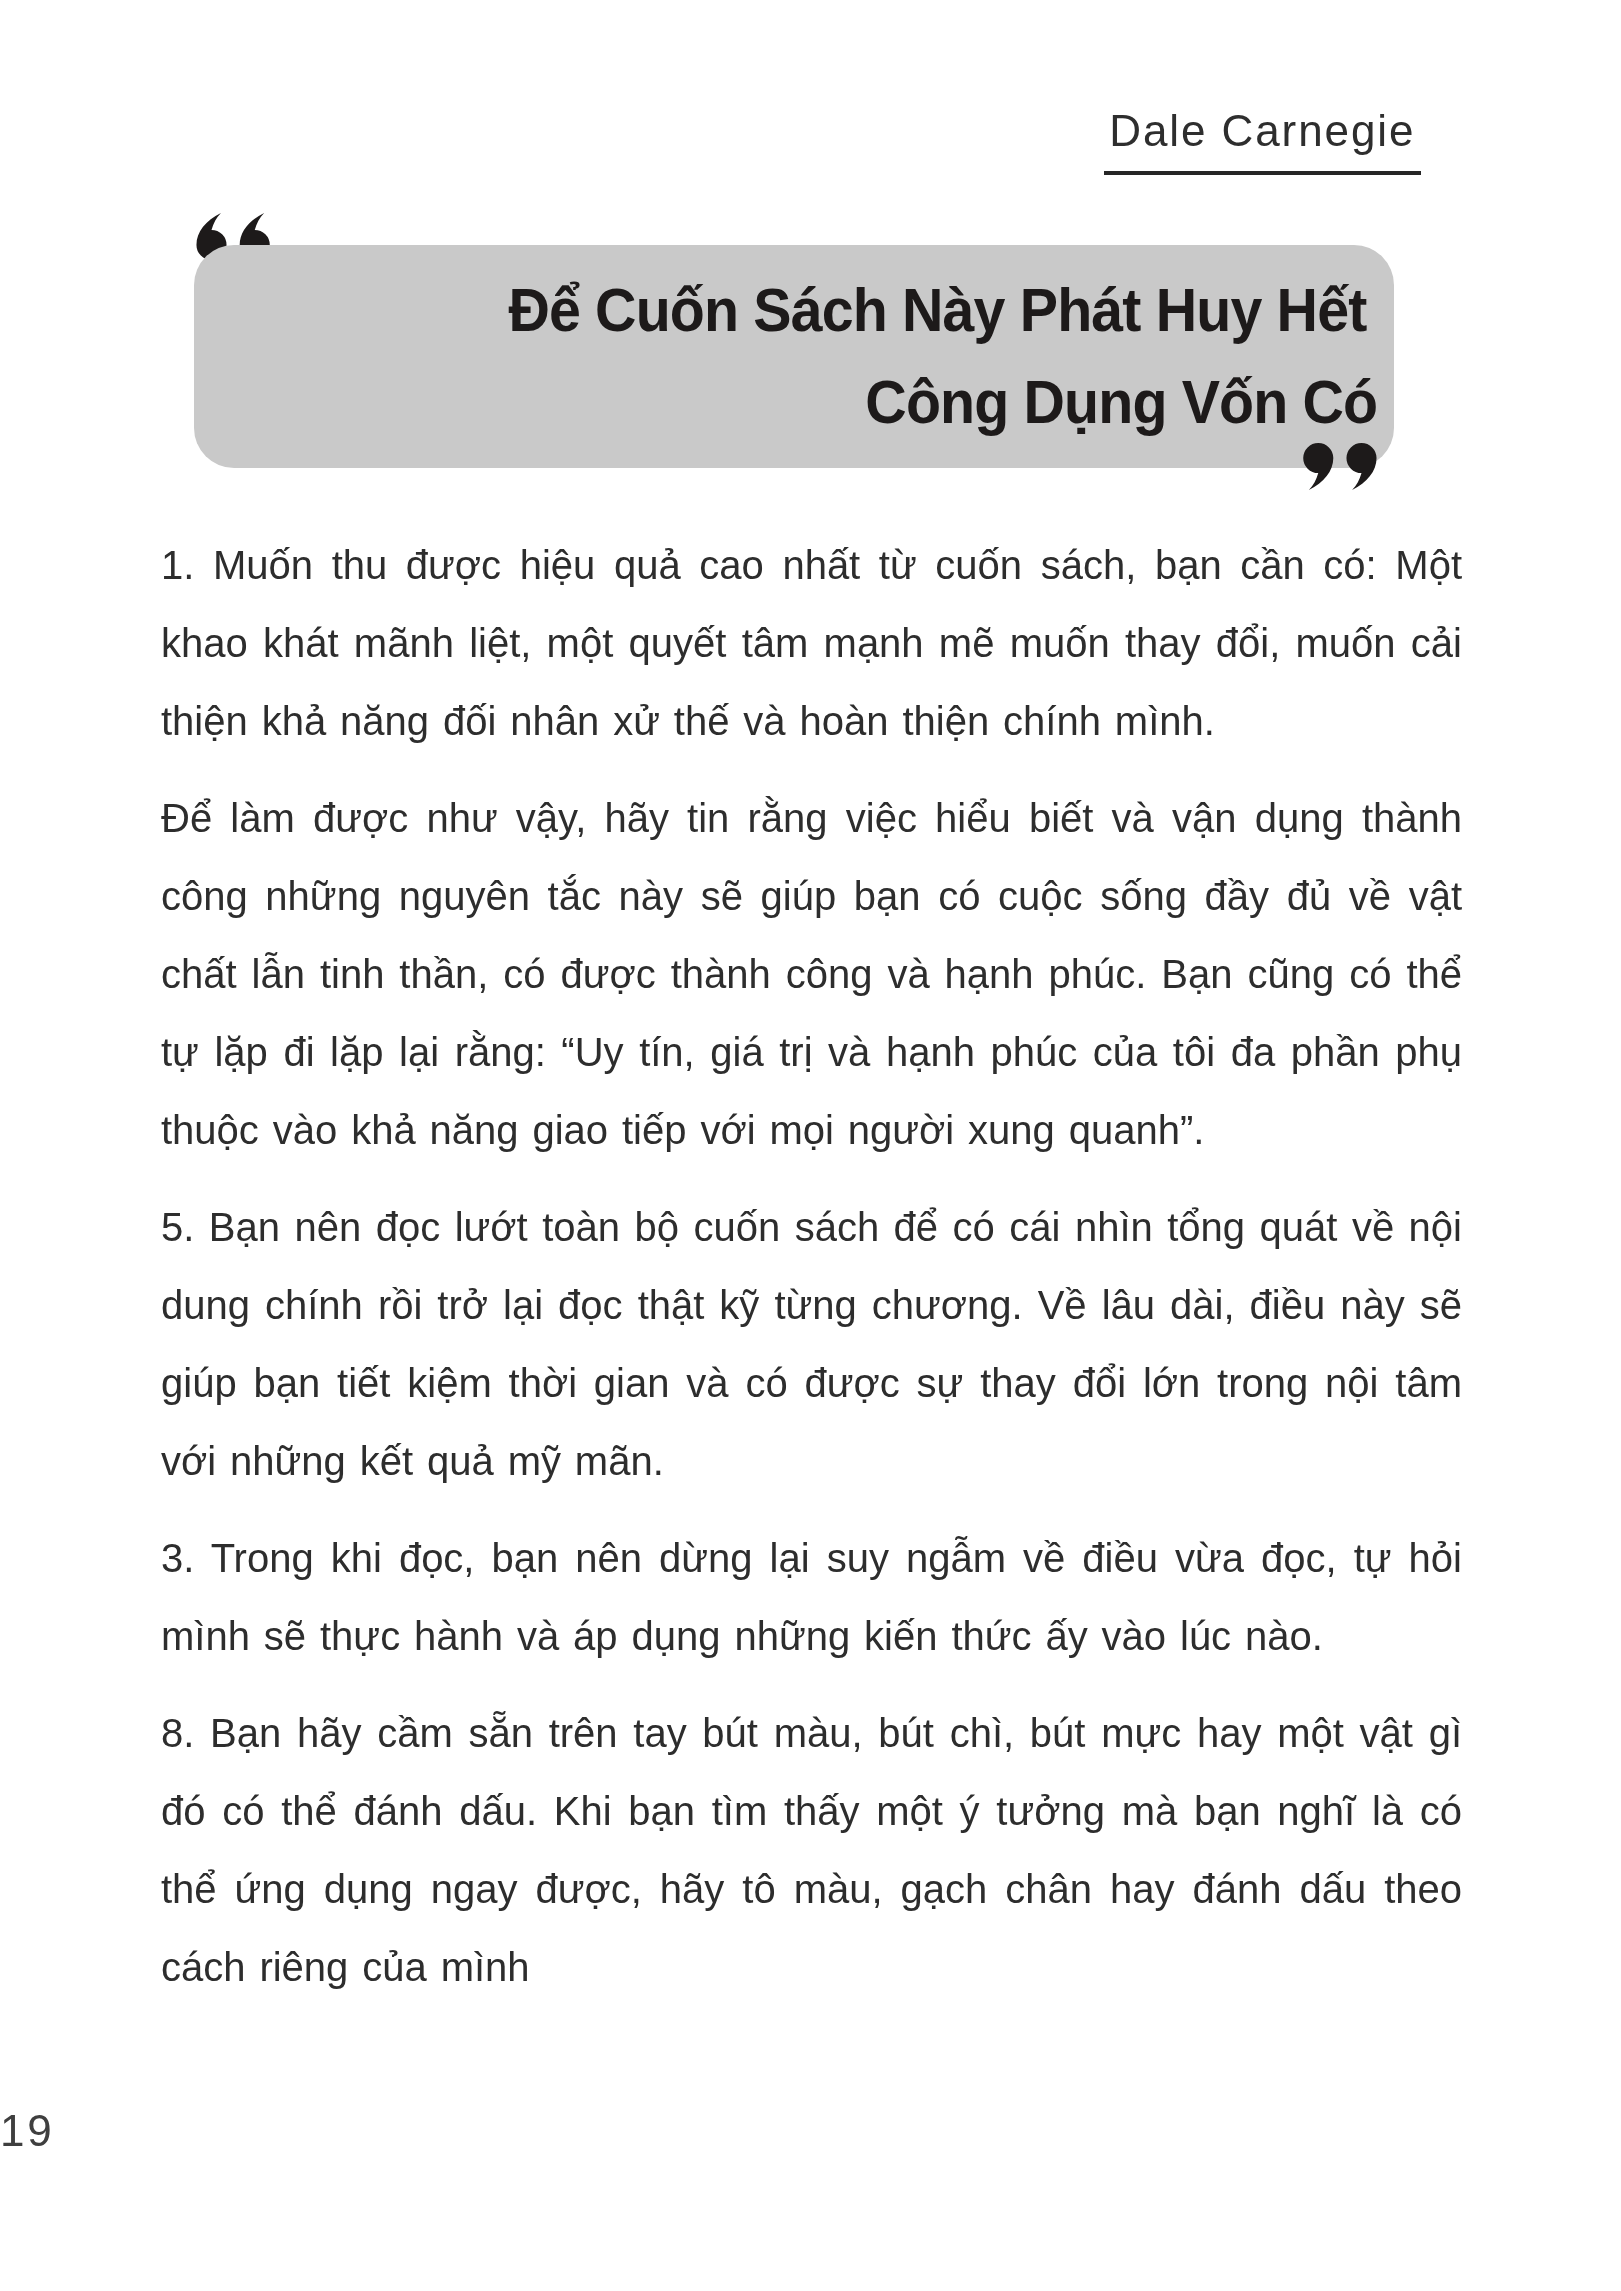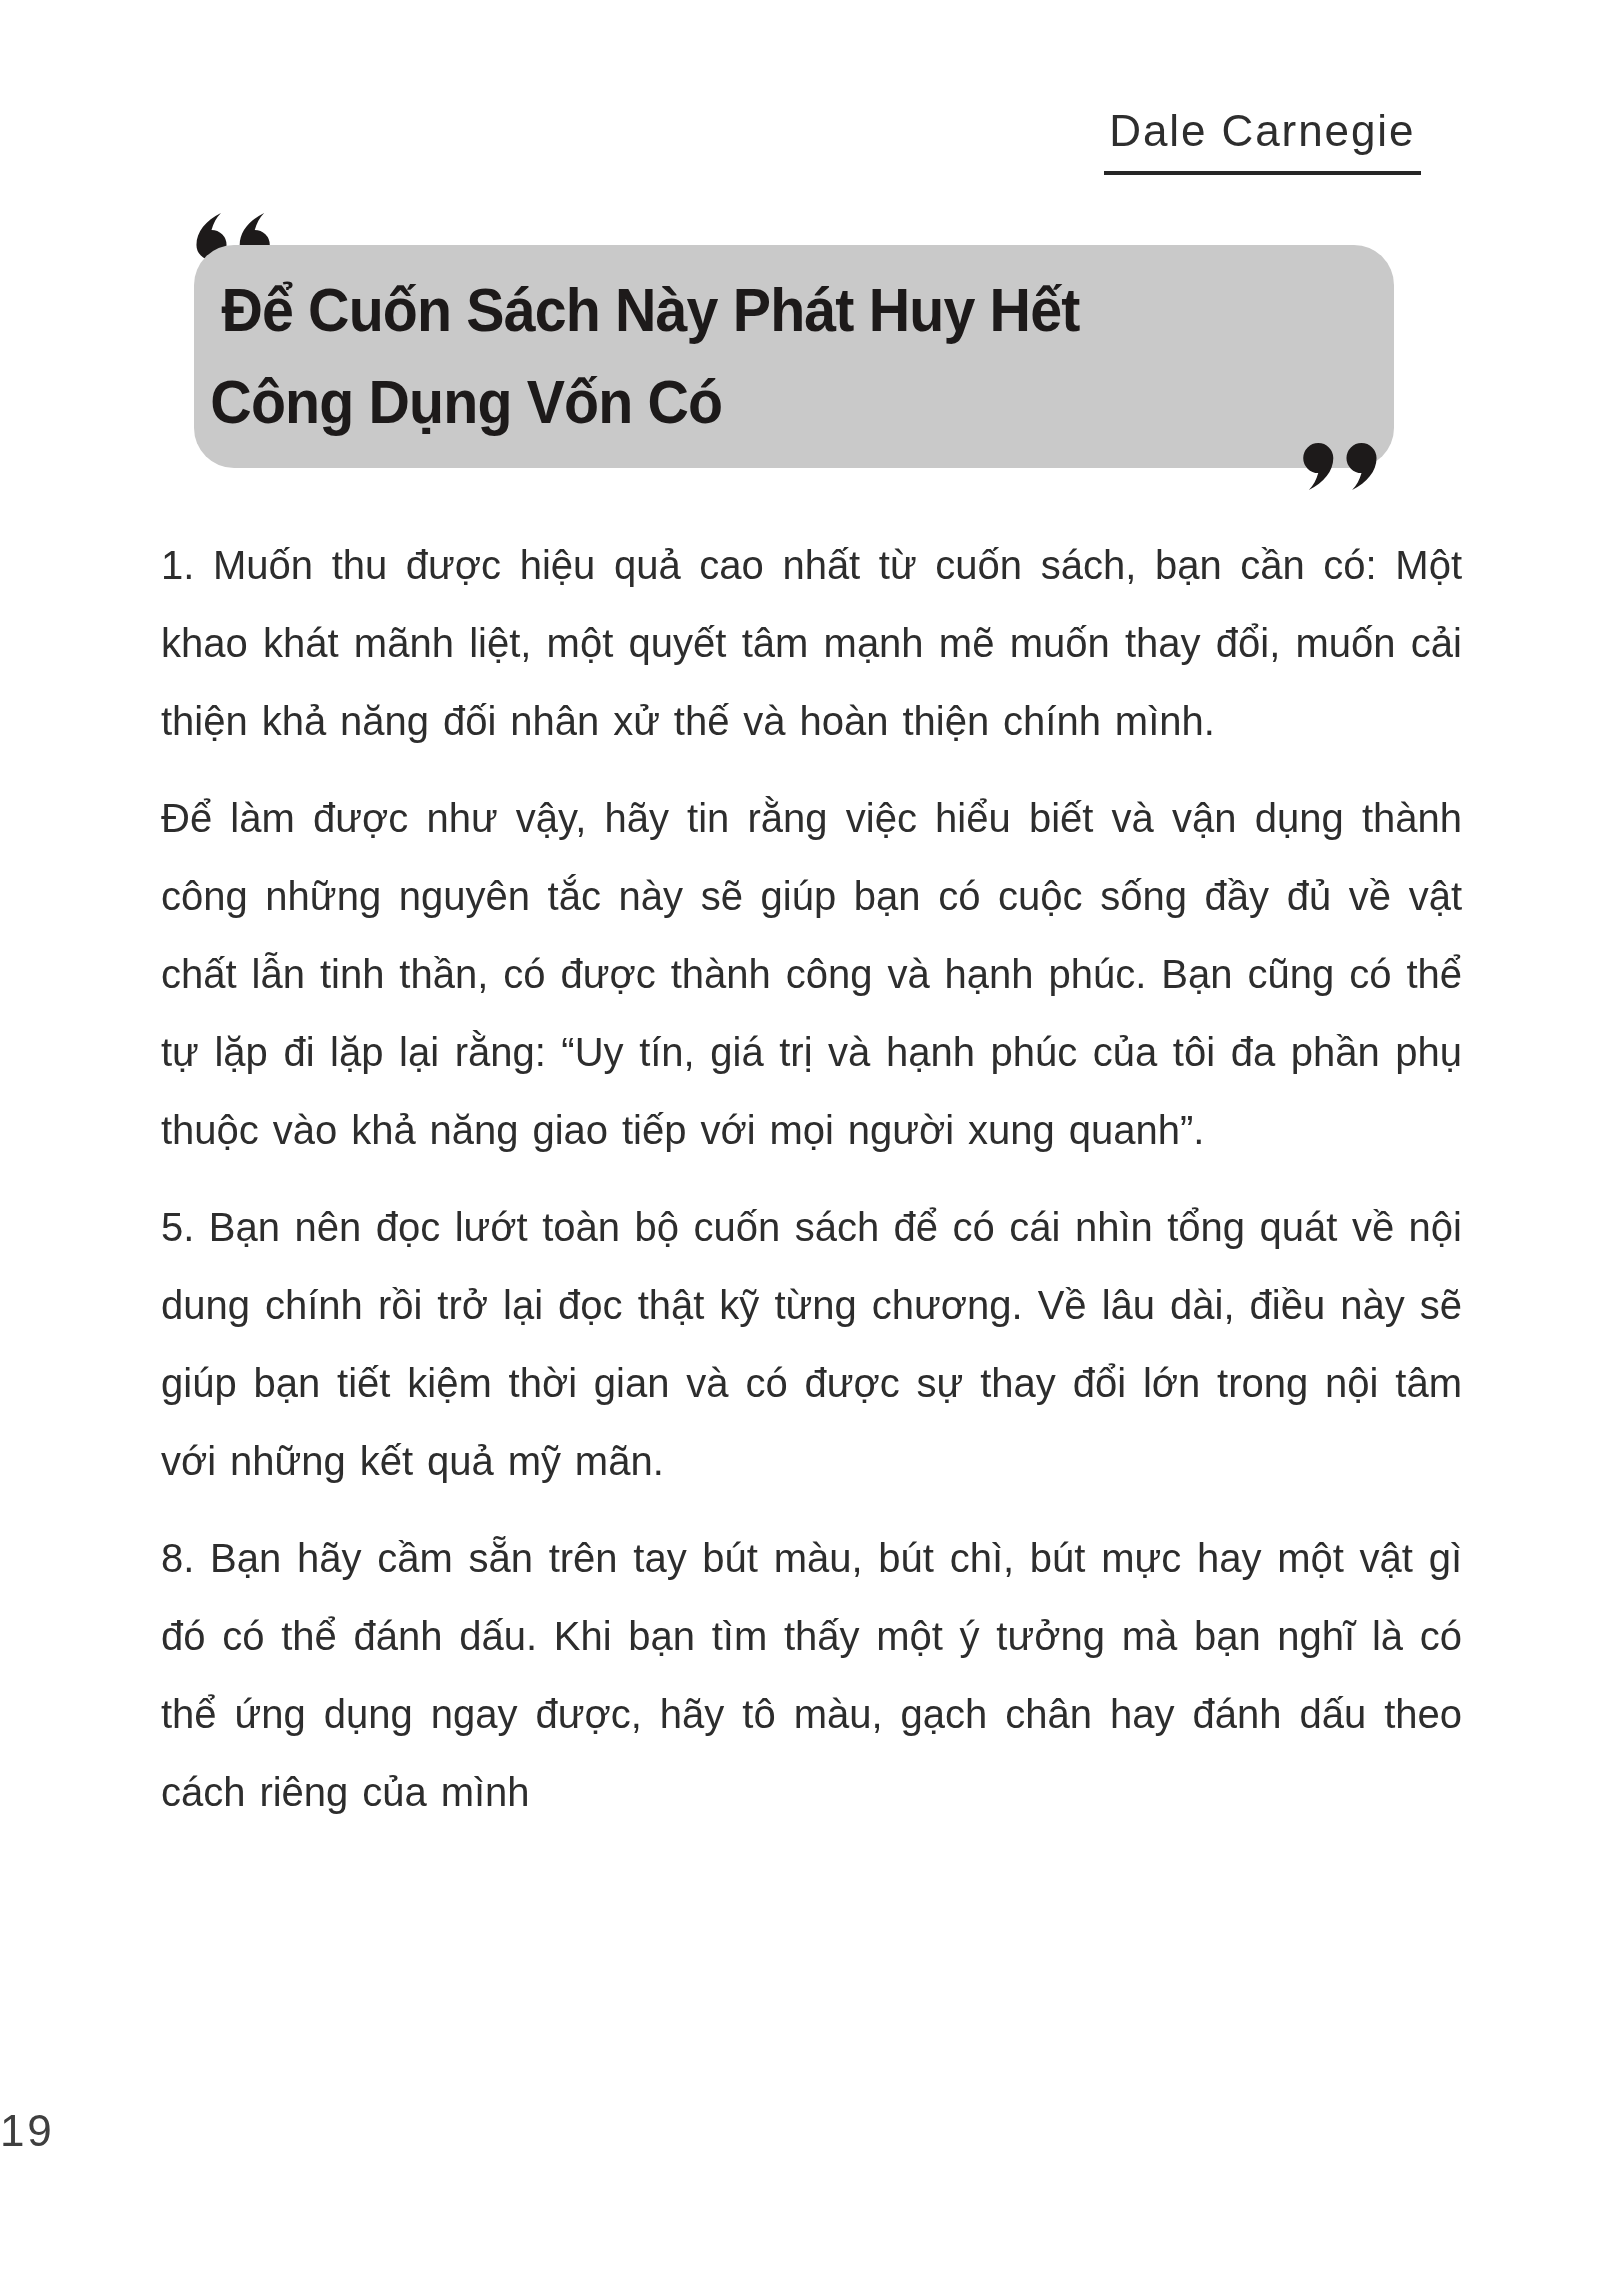--- a/index.html
+++ b/index.html
@@ -24,21 +24,21 @@
     border-bottom:4.7px solid #262626;
   }
   .title-box{
     position:absolute;
     left:194px; top:232px;
     width:1200px; height:223px;
     background:#c9c9c9;
     border-radius:40px;
     display:flex;
     flex-direction:column;
-    align-items:flex-start;
+    align-items:flex-end;
     justify-content:center;
     gap:5.7px;
   }
   .title-line{
     font-size:61px;
     font-weight:bold;
     letter-spacing:-0.9px;
     color:#1d1a1a;
     line-height:1.42;
     transform:scaleX(0.94);
@@ -98,19 +98,20 @@
     <svg width="78" height="47" viewBox="0 0 82 50" fill="#1d1a1a" xmlns="http://www.w3.org/2000/svg">
       <path d="M26 0 C10 8 0 20 0 34 A16 16 0 1 0 16 18 C18 11 21 5 26 0 Z"></path>
       <path transform="translate(46,0)" d="M26 0 C10 8 0 20 0 34 A16 16 0 1 0 16 18 C18 11 21 5 26 0 Z"></path>
     </svg>
   </span>
 
   <div class="body-text">
     <p>1. Muốn thu được hiệu quả cao nhất từ cuốn sách, bạn cần có: Một khao khát mãnh liệt, một quyết tâm mạnh mẽ muốn thay đổi, muốn cải thiện khả năng đối nhân xử thế và hoàn thiện chính mình.</p>
     <p>Để làm được như vậy, hãy tin rằng việc hiểu biết và vận dụng thành công những nguyên tắc này sẽ giúp bạn có cuộc sống đầy đủ về vật chất lẫn tinh thần, có được thành công và hạnh phúc. Bạn cũng có thể tự lặp đi lặp lại rằng: “Uy tín, giá trị và hạnh phúc của tôi đa phần phụ thuộc vào khả năng giao tiếp với mọi người xung quanh”.</p>
     <p>5. Bạn nên đọc lướt toàn bộ cuốn sách để có cái nhìn tổng quát về nội dung chính rồi trở lại đọc thật kỹ từng chương. Về lâu dài, điều này sẽ giúp bạn tiết kiệm thời gian và có được sự thay đổi lớn trong nội tâm với những kết quả mỹ mãn.</p>
+    <p>3. Trong khi đọc, bạn nên dừng lại suy ngẫm về điều vừa đọc, tự hỏi mình sẽ thực hành và áp dụng những kiến thức ấy vào lúc nào.</p>
     <p>8. Bạn hãy cầm sẵn trên tay bút màu, bút chì, bút mực hay một vật gì đó có thể đánh dấu. Khi bạn tìm thấy một ý tưởng mà bạn nghĩ là có thể ứng dụng ngay được, hãy tô màu, gạch chân hay đánh dấu theo cách riêng của mình</p>
   </div>
 
   <div class="page-number">19</div>
 
 </div>
 
 
 </body></html>

